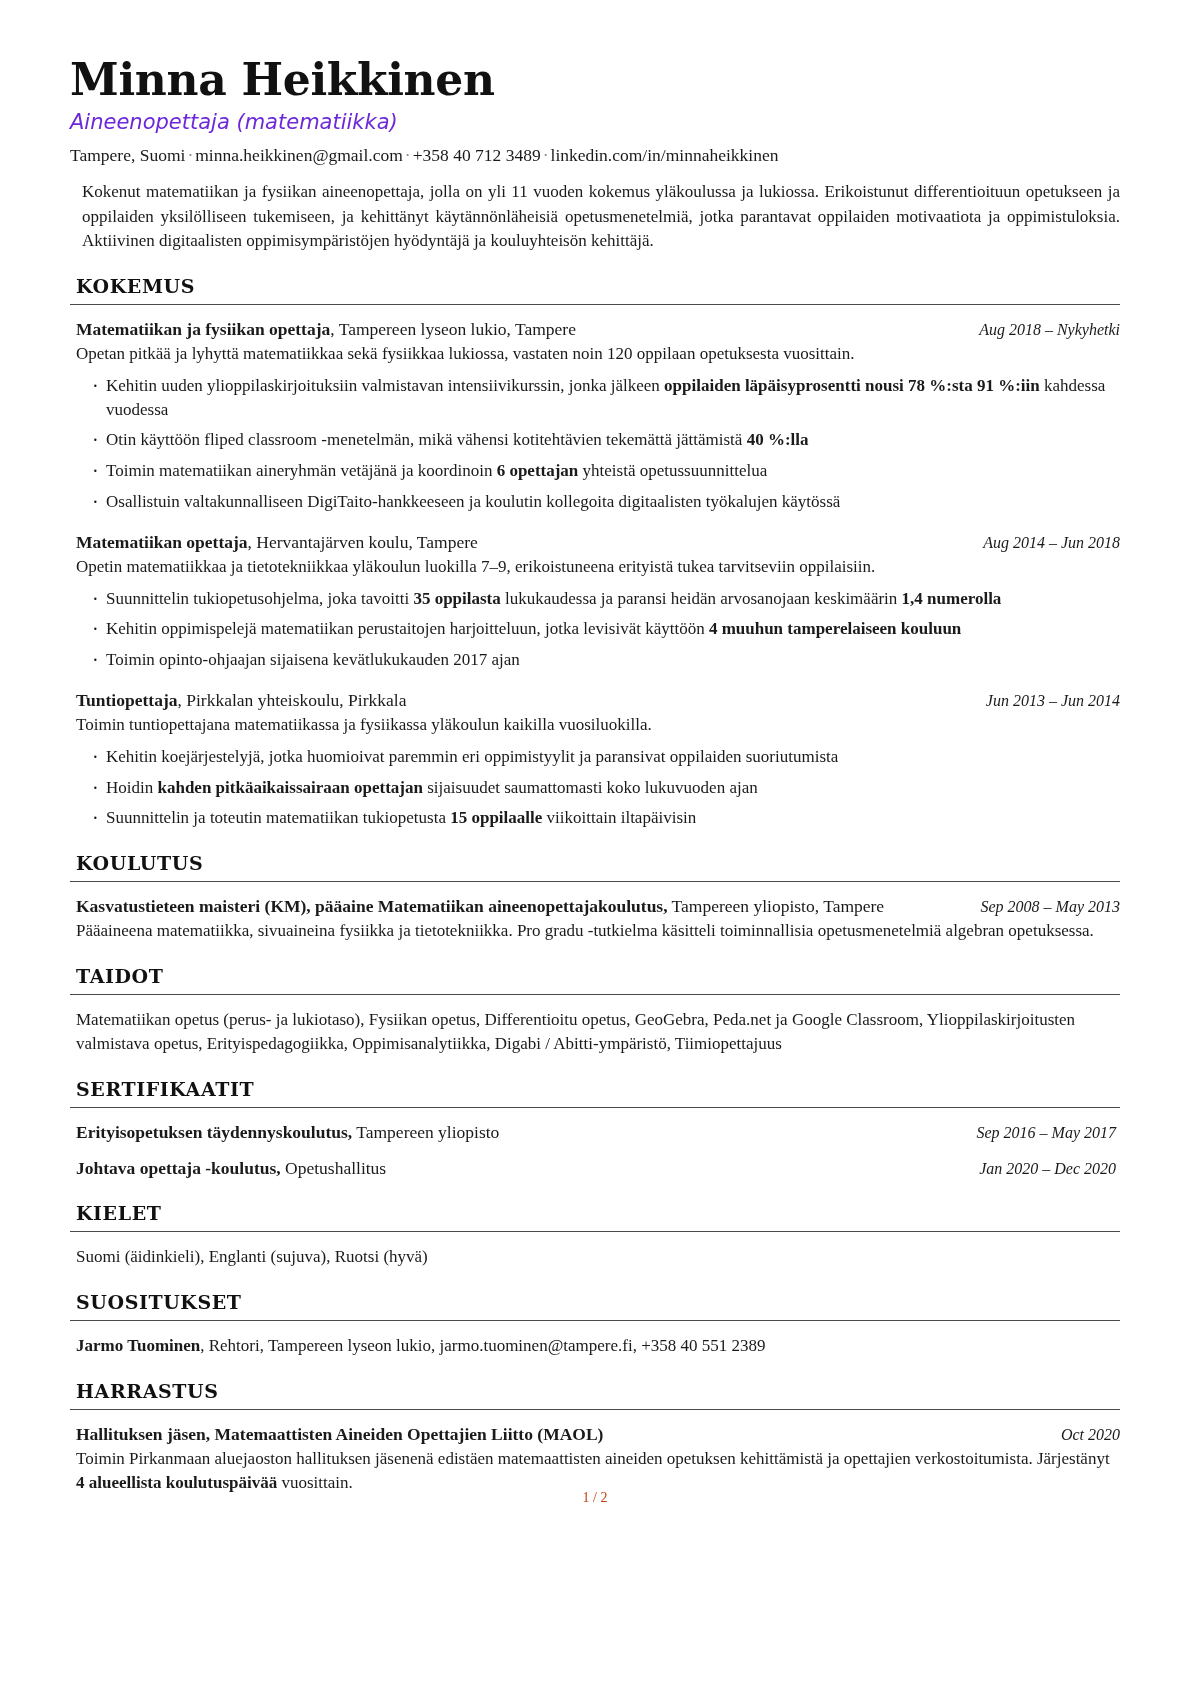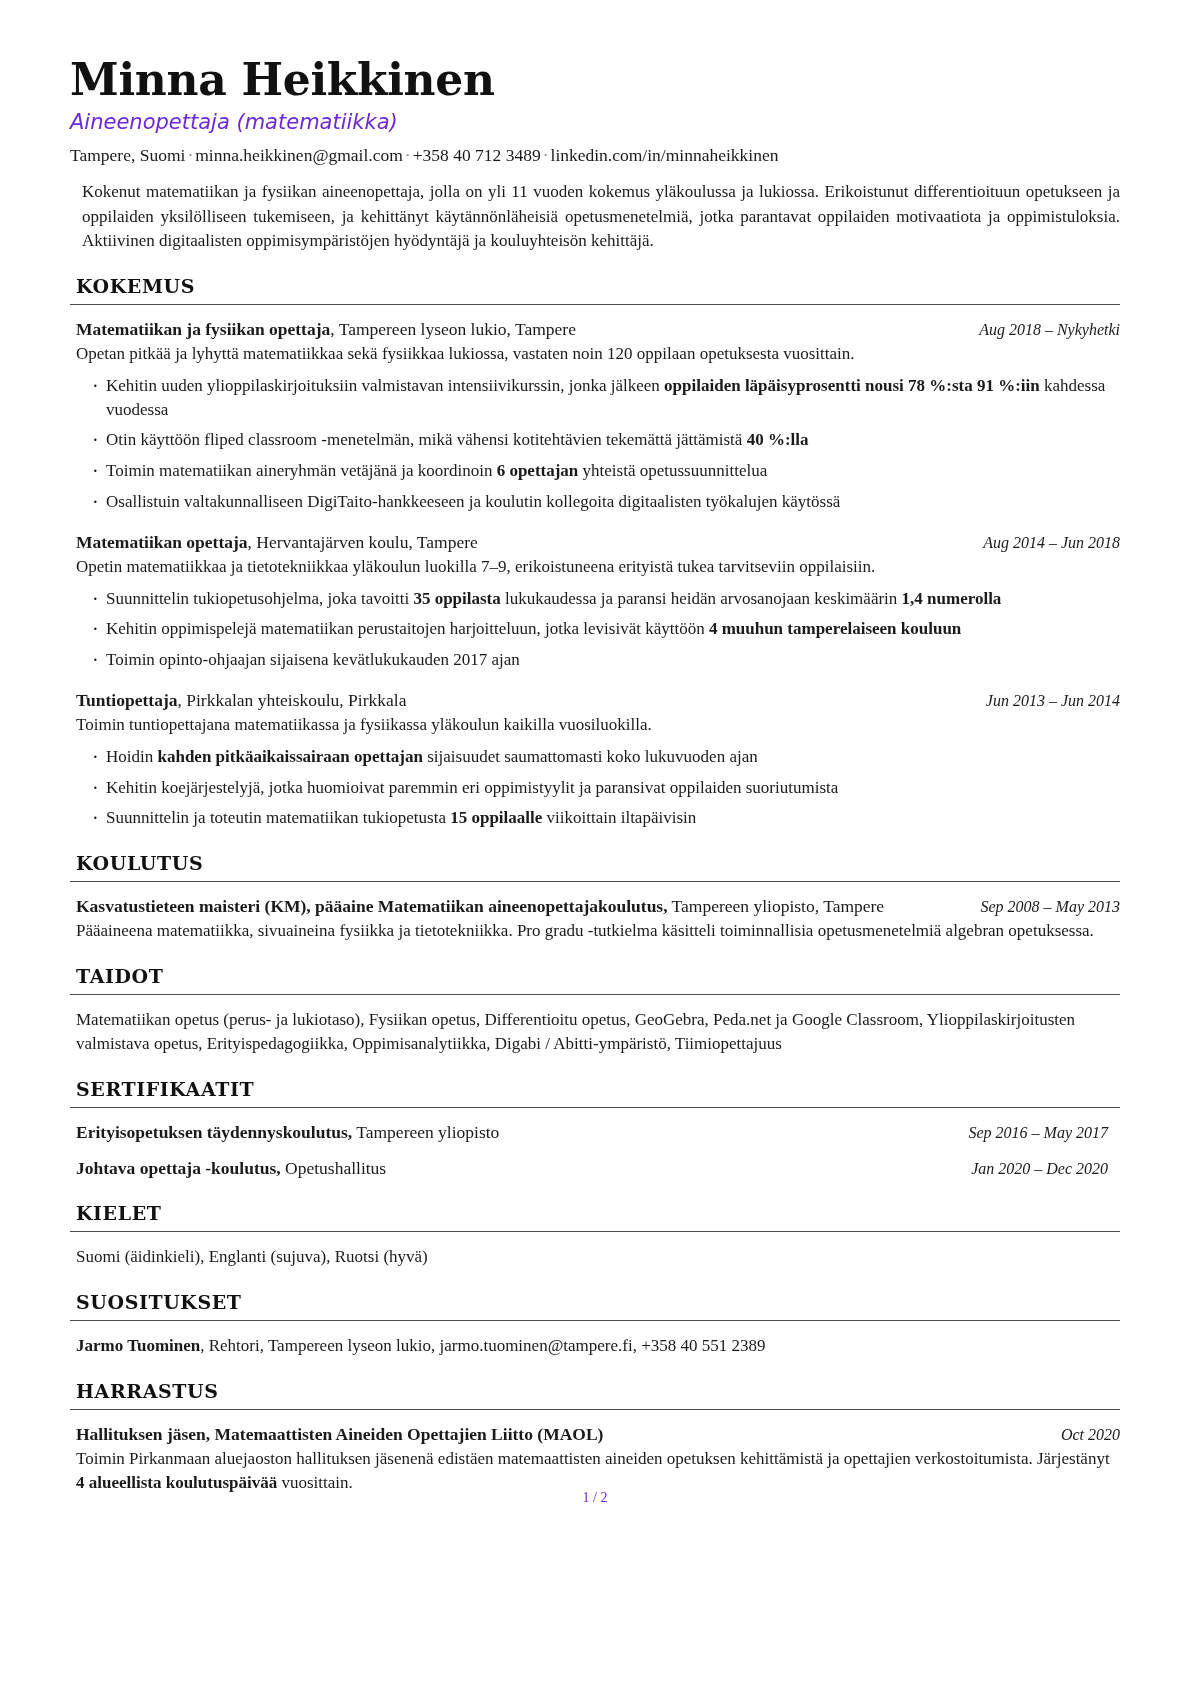--- a/index.html
+++ b/index.html
@@ -142,36 +142,36 @@
   .plain {
     font-size: 17px;
     line-height: 1.42;
     margin: 0 0 0 6px;
   }
   .cert-row {
     display: flex;
     align-items: baseline;
     justify-content: space-between;
     gap: 18px;
-    margin: 0 12px 0 6px;
+    margin: 0 4px 0 6px;
     font-size: 17.5px;
     line-height: 1.32;
   }
   .cert-row + .cert-row { margin-top: 12px; gap: 32px; }
   .cert-row b { font-weight: 700; }
 
   
   .footer {
     position: absolute;
     left: 0;
     right: 0;
     bottom: 62px;
     text-align: center;
     font-size: 14px;
-    color: #6d28d9;
+    color: #c2410c;
     font-family: "Liberation Serif", serif;
   }
 </style>
 </head>
 <body>
 
 <div class="page">
   <div class="content">
 
     <div>
@@ -212,22 +212,22 @@
               <li><span>Toimin opinto-ohjaajan sijaisena kevätlukukauden 2017 ajan</span></li>
             </ul>
           </div>
           <div class="entry">
             <div class="entry-head">
               <div class="entry-head-left"><b>Tuntiopettaja</b><span>, Pirkkalan yhteiskoulu, Pirkkala</span></div>
               <div class="entry-date">Jun 2013 – Jun 2014</div>
             </div>
             <div class="entry-desc">Toimin tuntiopettajana matematiikassa ja fysiikassa yläkoulun kaikilla vuosiluokilla.</div>
             <ul class="bullets">
+              <li><span>Kehitin koejärjestelyjä, jotka huomioivat paremmin eri oppimistyylit ja paransivat oppilaiden suoriutumista</span></li>
               <li><span>Hoidin </span><b>kahden pitkäaikaissairaan opettajan</b><span> sijaisuudet saumattomasti koko lukuvuoden ajan</span></li>
-              <li><span>Kehitin koejärjestelyjä, jotka huomioivat paremmin eri oppimistyylit ja paransivat oppilaiden suoriutumista</span></li>
               <li><span>Suunnittelin ja toteutin matematiikan tukiopetusta </span><b>15 oppilaalle</b><span> viikoittain iltapäivisin</span></li>
             </ul>
           </div>
         </div>
     </div>
 
     <div class="section">
       <div class="section-title">KOULUTUS</div>
       <div class="rule"></div>
       <div id="education-list">

